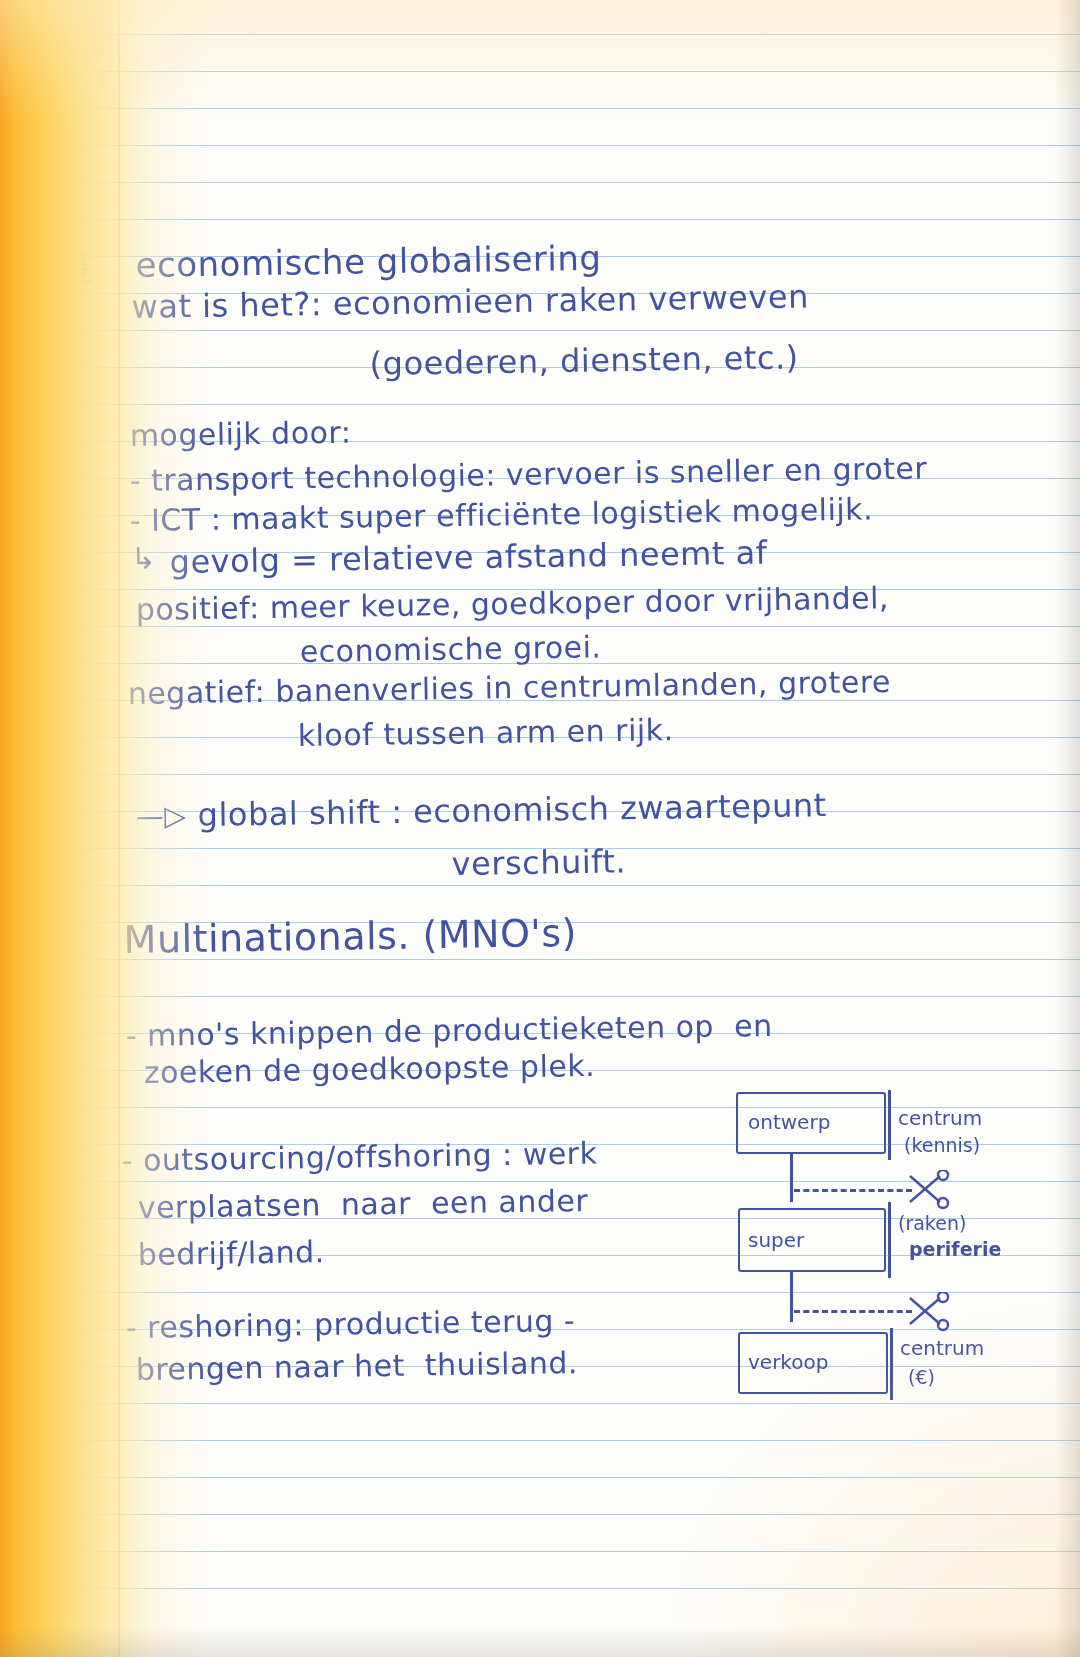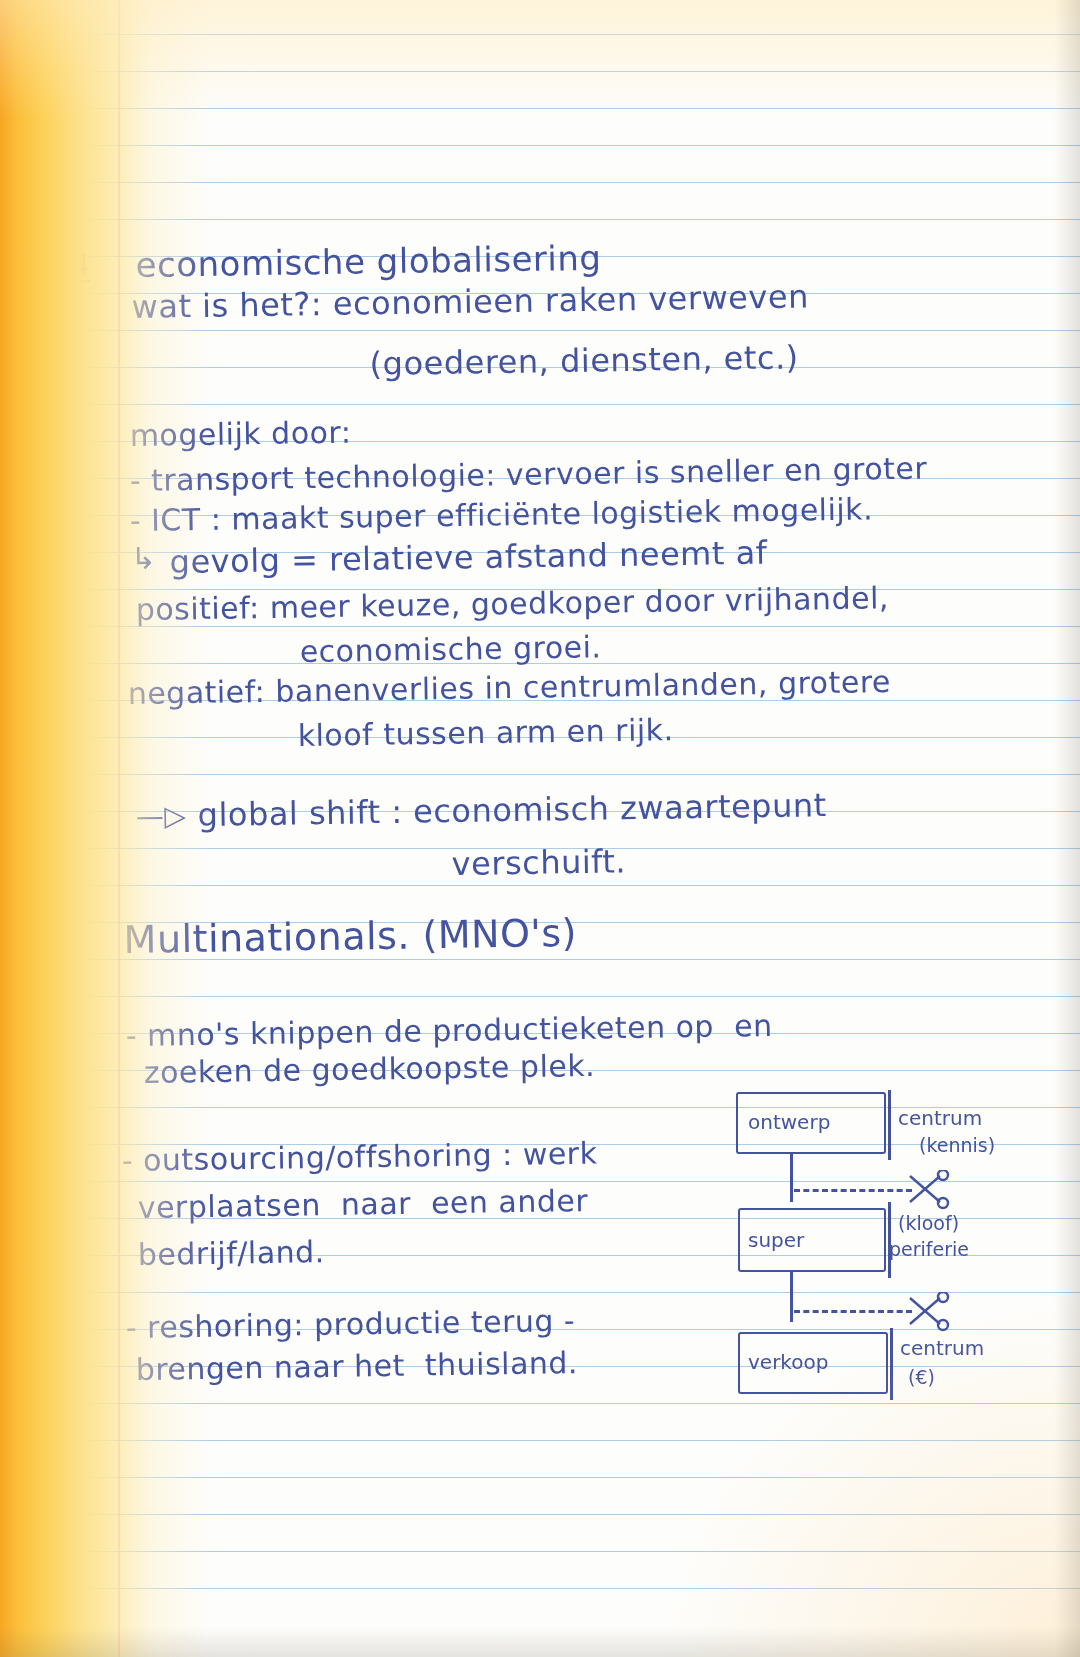--- a/index.html
+++ b/index.html
@@ -263,40 +263,40 @@
 
     <div class="hw s30 slant" style="left:126px; top:1310px;">- reshoring: productie terug -</div>
     <div class="hw s30 slant" style="left:136px; top:1352px;">brengen naar het  thuisland.</div>
   </div>
 
   <div id="diagram">
 
     <div class="dbox" style="left:20px; top:8px; width:150px; height:62px;"></div>
     <div class="dlabel" style="left:32px; top:26px;">ontwerp</div>
     <div class="dlabel" style="left:182px; top:22px;">centrum</div>
-    <div class="dlabel dsmall" style="left:203px; top:50px;">(kennis)</div>
+    <div class="dlabel dsmall" style="left:188px; top:50px;">(kennis)</div>
     <div class="sideline" style="left:172px; top:6px; height:70px;"></div>
 
     <div class="vline" style="left:74px; top:70px; height:42px;"></div>
     <div class="tick" style="left:74px; top:92px;"></div>
     <div class="dashed" style="left:78px; top:105px; width:118px;"></div>
     <svg style="position:absolute; left:190px; top:86px;" width="44" height="40" viewBox="0 0 44 40">
       <g stroke="#44539f" stroke-width="2.4" fill="none">
         <line x1="4" y1="6" x2="34" y2="32"></line>
         <line x1="4" y1="32" x2="34" y2="6"></line>
         <circle cx="37" cy="5" r="5"></circle>
         <circle cx="37" cy="33" r="5"></circle>
       </g>
     </svg>
 
     <div class="dbox" style="left:22px; top:124px; width:148px; height:64px;"></div>
     <div class="dlabel" style="left:32px; top:144px;">super</div>
     <div class="sideline" style="left:172px; top:118px; height:76px;"></div>
-    <div class="dlabel dsmall" style="left:182px; top:128px;">(kloof)</div>
-    <div class="dlabel dsmall" style="left:173px; top:154px;">periferie</div>
+    <div class="dlabel dsmall" style="left:182px; top:128px;">(raken)</div>
+    <div class="dlabel dsmall" style="left:193px; top:154px;font-weight:bold;">periferie</div>
 
     <div class="vline" style="left:74px; top:188px; height:44px;"></div>
     <div class="tick" style="left:74px; top:212px;"></div>
     <div class="dashed" style="left:78px; top:226px; width:118px;"></div>
     <svg style="position:absolute; left:190px; top:208px;" width="44" height="40" viewBox="0 0 44 40">
       <g stroke="#44539f" stroke-width="2.4" fill="none">
         <line x1="4" y1="6" x2="34" y2="32"></line>
         <line x1="4" y1="32" x2="34" y2="6"></line>
         <circle cx="37" cy="5" r="5"></circle>
         <circle cx="37" cy="33" r="5"></circle>

